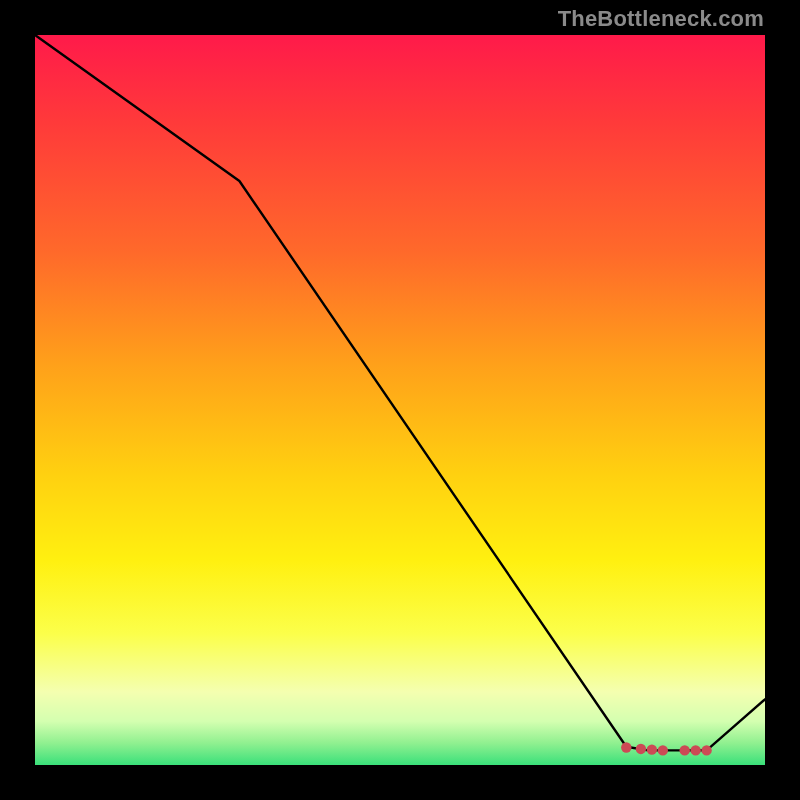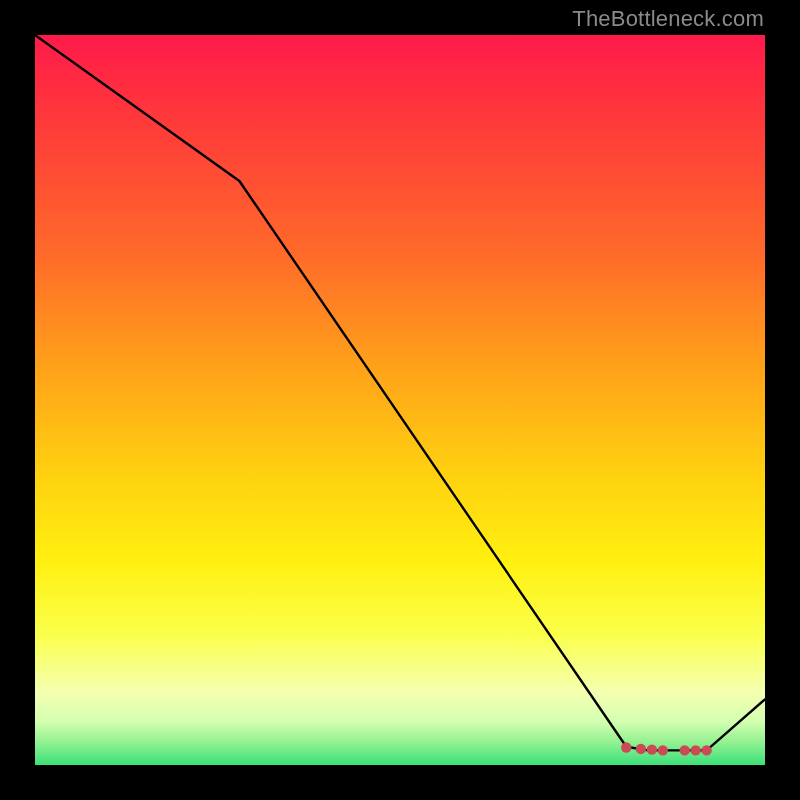--- a/index.html
+++ b/index.html
@@ -37,21 +37,21 @@
       #90f090 97%,
       #3ae07a 100%
     );
   }
   .watermark {
     position: absolute;
     top: 6px;
     right: 36px;
     color: #8a8a8a;
     font-size: 22px;
-    font-weight: 400;
+    font-weight: 700;
     letter-spacing: 0.2px;
     user-select: none;
   }
   svg.overlay {
     position: absolute;
     left: 0;
     top: 0;
     width: 730px;
     height: 730px;
   }

